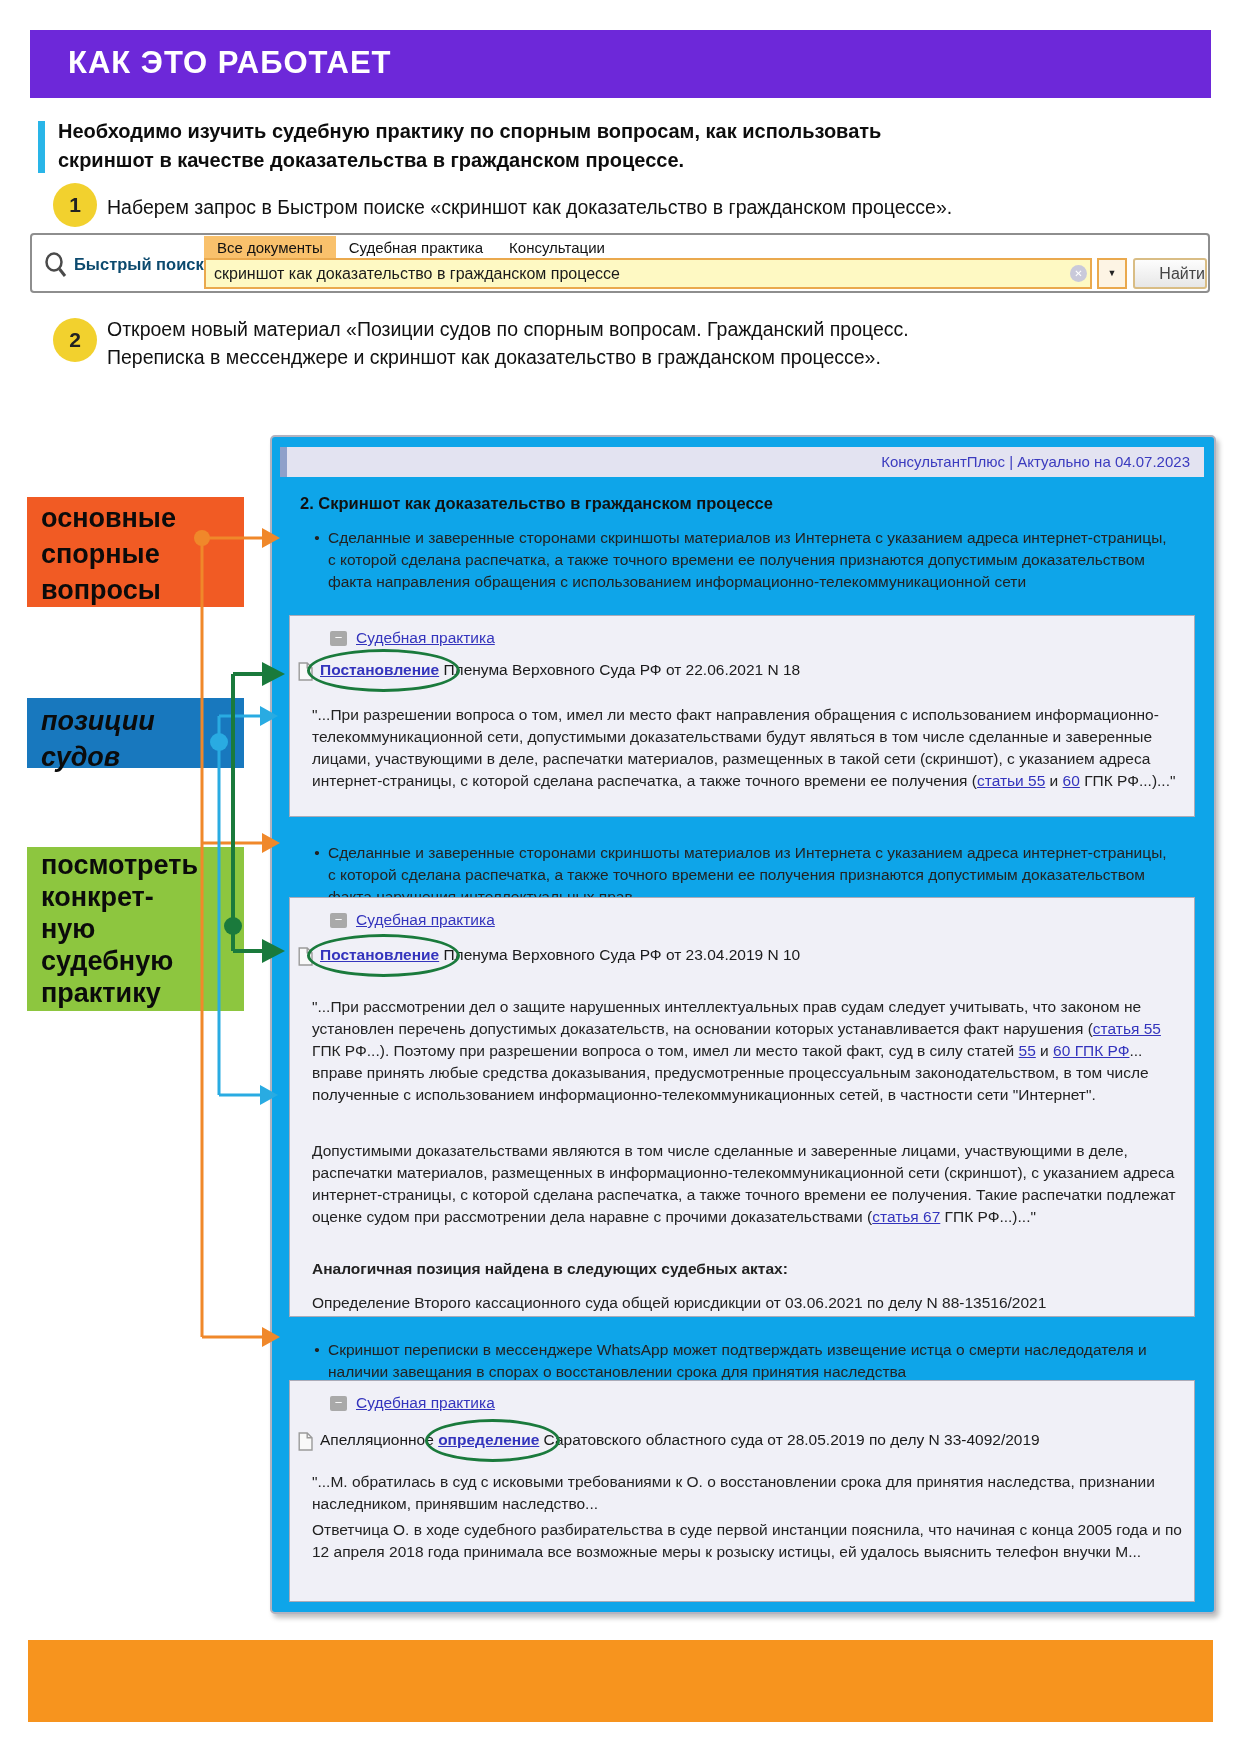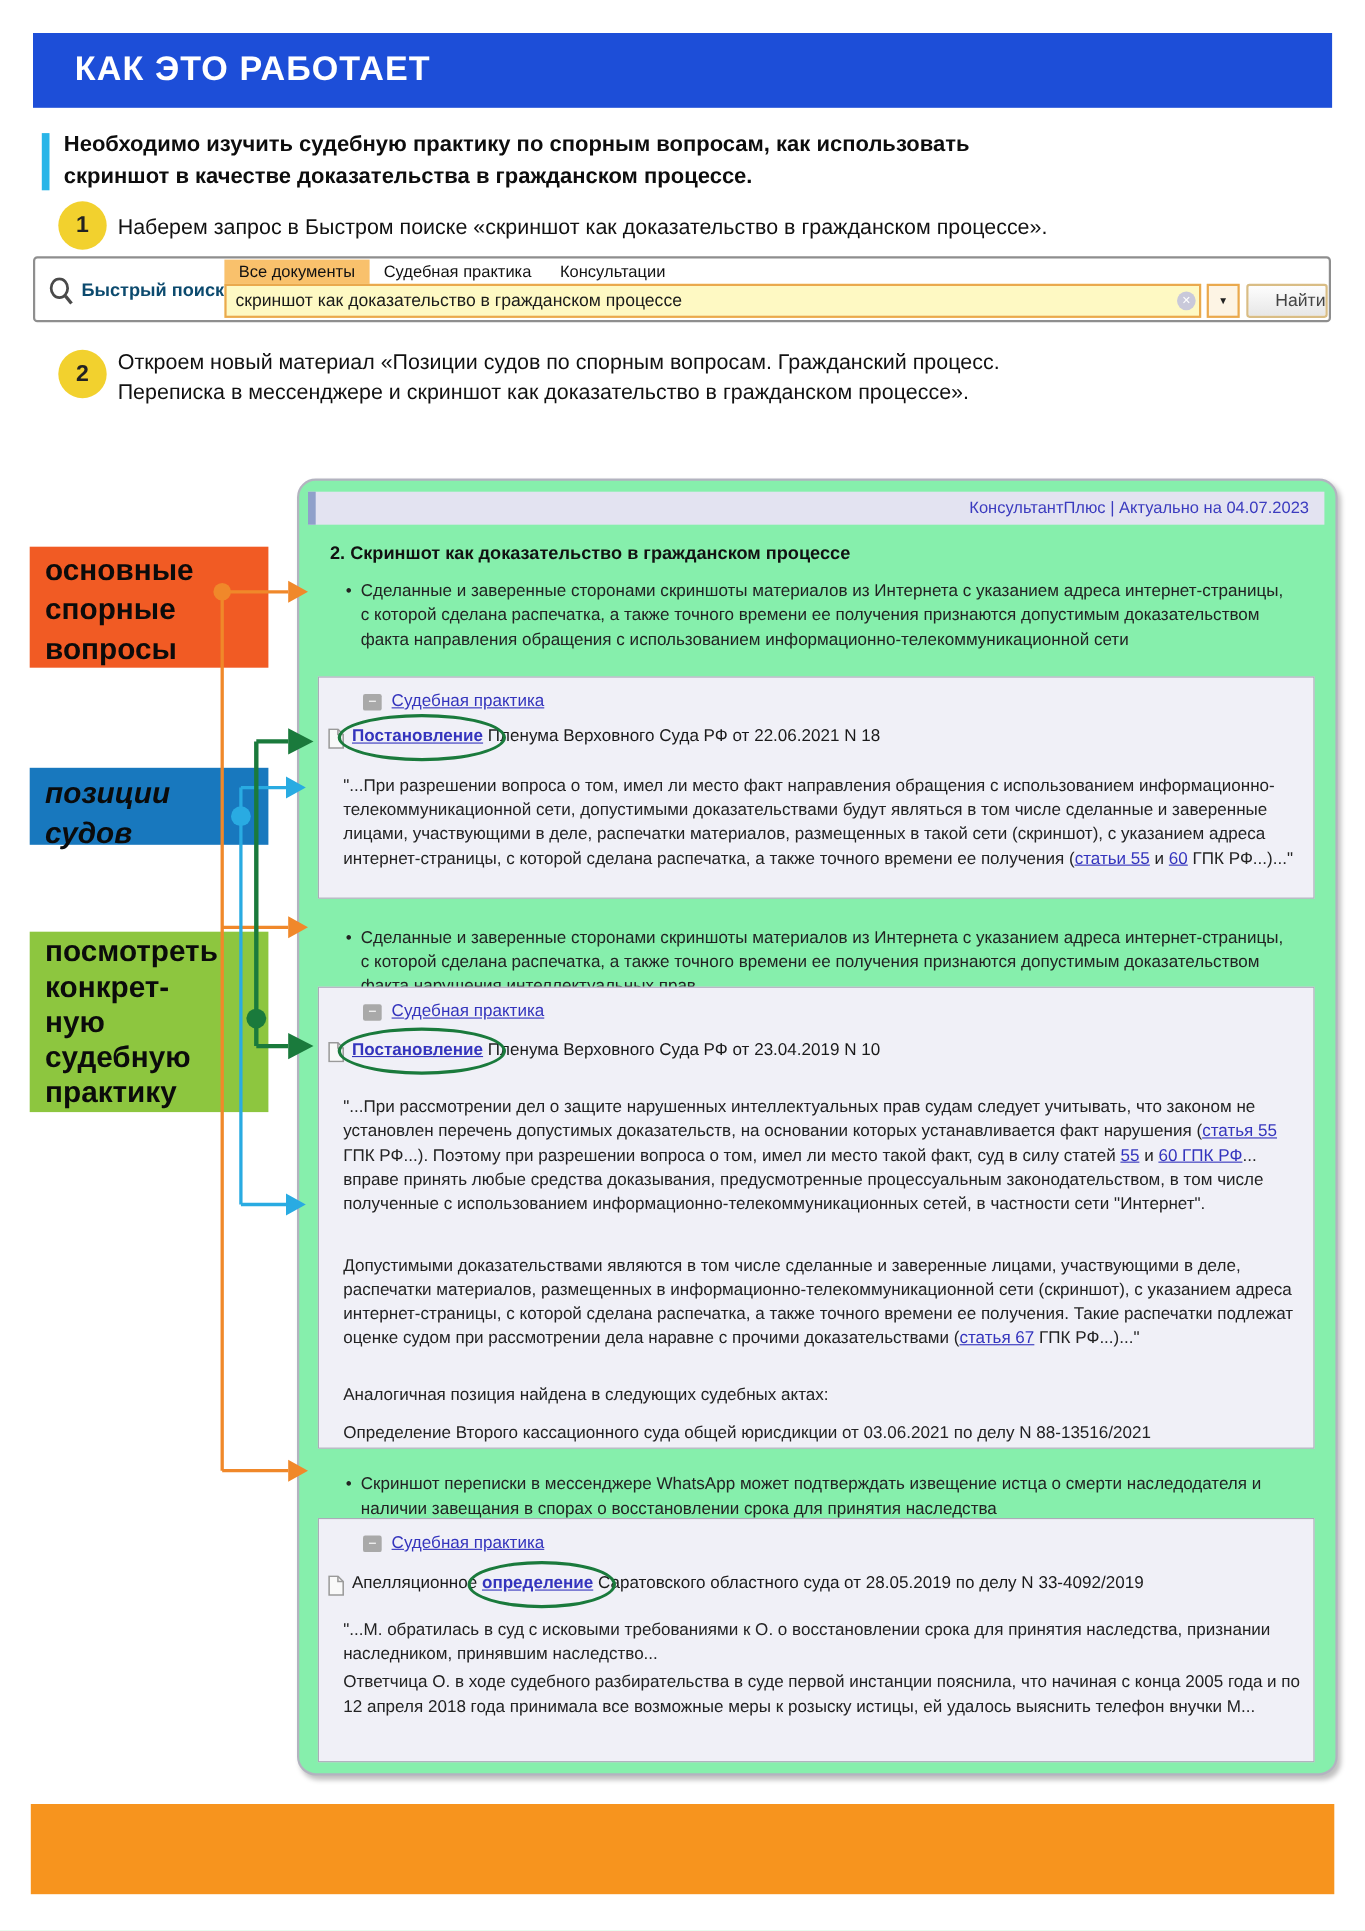--- a/index.html
+++ b/index.html
@@ -1,21 +1,21 @@
 <!DOCTYPE html>
 <html><head>
 <meta charset="utf-8">
 <style>
   html,body{margin:0;padding:0;background:#fff;}
   .page{position:relative;width:1241px;height:1755px;background:#fff;
         font-family:"Liberation Sans","DejaVu Sans",sans-serif;overflow:hidden;}
   .abs{position:absolute;}
 
   
-  .banner{left:30px;top:30px;width:1181px;height:68px;background:#1d4ed8;}
+  .banner{left:30px;top:30px;width:1181px;height:68px;background:#6d28d9;}
   .banner-title{padding:15px 0 0 38px;font-size:31px;font-weight:bold;color:#ffffff;letter-spacing:1px;}
 
   
   .intro-bar{left:38px;top:121px;width:7px;height:52px;background:#29b5e8;}
   .intro-text{left:58px;top:117px;width:1080px;font-size:20px;font-weight:bold;color:#0d0d0d;
               line-height:29px;white-space:pre-line;}
 
   
   .step-circle{width:44px;height:44px;border-radius:50%;background:#f2d12e;text-align:center;
                line-height:44px;font-size:21px;font-weight:bold;color:#222;}
@@ -44,22 +44,22 @@
             text-align:right;line-height:27px;font-size:16px;color:#444;}
 
   
   .callout{width:217px;box-sizing:border-box;color:#0b0b0b;font-weight:800;
            white-space:pre-line;padding-left:14px;}
   .callout-orange{left:27px;top:497px;height:110px;background:#f15b24;font-size:27px;line-height:36px;padding-top:3px;}
   .callout-blue{left:27px;top:698px;height:70px;background:#1878be;font-size:27px;line-height:36px;padding-top:5px;font-style:italic;}
   .callout-green{left:27px;top:847px;height:164px;background:#8dc63f;font-size:27px;line-height:32px;padding-top:2px;}
 
   
-  .doc-panel{left:270px;top:435px;width:942px;height:1175px;background:#86efac;
-             border:2px solid #b3b3c0;border-radius:17px;box-shadow:3px 4px 5px rgba(0,0,0,0.25);}
+  .doc-panel{left:270px;top:435px;width:942px;height:1175px;background:#0ea5e9;
+             border:2px solid #b3b3c0;border-radius:5px;box-shadow:3px 4px 5px rgba(0,0,0,0.25);}
   .doc-topbar{position:absolute;left:8px;top:10px;width:924px;height:30px;background:#e3e3f1;
               box-sizing:border-box;text-align:right;padding-right:14px;line-height:30px;
               font-size:15px;color:#3b3bbf;}
   .doc-topbar-accent{position:absolute;left:8px;top:10px;width:7px;height:30px;background:#8fa0ca;}
   .doc-heading{position:absolute;left:28px;top:57px;font-size:16.5px;font-weight:bold;color:#111;}
   .bullet{position:absolute;display:flex;font-size:15.5px;line-height:22px;color:#222;}
   .bullet .dot{width:22px;flex:none;text-align:center;}
   .bullet .btxt{width:848px;}
   .bullet1{left:34px;top:90px;}
   .bullet2{left:34px;top:405px;}
@@ -72,21 +72,21 @@
   .practice-row{position:absolute;left:40px;top:13px;display:flex;align-items:center;gap:9px;}
   .minus-icon{width:17px;height:15px;background:#a9a9a9;border-radius:2px;color:#fff;
               font-size:13px;line-height:14px;text-align:center;}
   a.doclink{color:#3434bd;text-decoration:underline;cursor:pointer;}
   .practice-link{font-size:15.5px;}
   .doc-title-row{position:absolute;left:8px;display:flex;gap:7px;font-size:15.5px;color:#1a1a1a;align-items:flex-start;}
   .dt1{top:45px;} .dt2{top:48px;} .dt3{top:50px;}
   .doc-icon{flex:none;margin-top:1px;}
   .quote{position:absolute;left:22px;width:874px;font-size:15.5px;line-height:22px;color:#222;}
   .q1-1{top:88px;} .q2-1{top:98px;} .q2-2{top:242px;}
-  .q2-bold{top:360px;font-weight:normal;}
+  .q2-bold{top:360px;font-weight:bold;}
   .q2-case{top:394px;}
   .q3-1{top:90px;} .q3-2{top:138px;}
 
   .circled{position:relative;display:inline-block;font-weight:bold;}
   .circled::after{content:"";position:absolute;left:-13px;right:-21px;top:-12px;bottom:-13px;
                   border:3px solid #1a7a3c;border-radius:50%;pointer-events:none;}
 
   
   .footer{left:28px;top:1640px;width:1185px;height:82px;background:#f7941e;}
 

